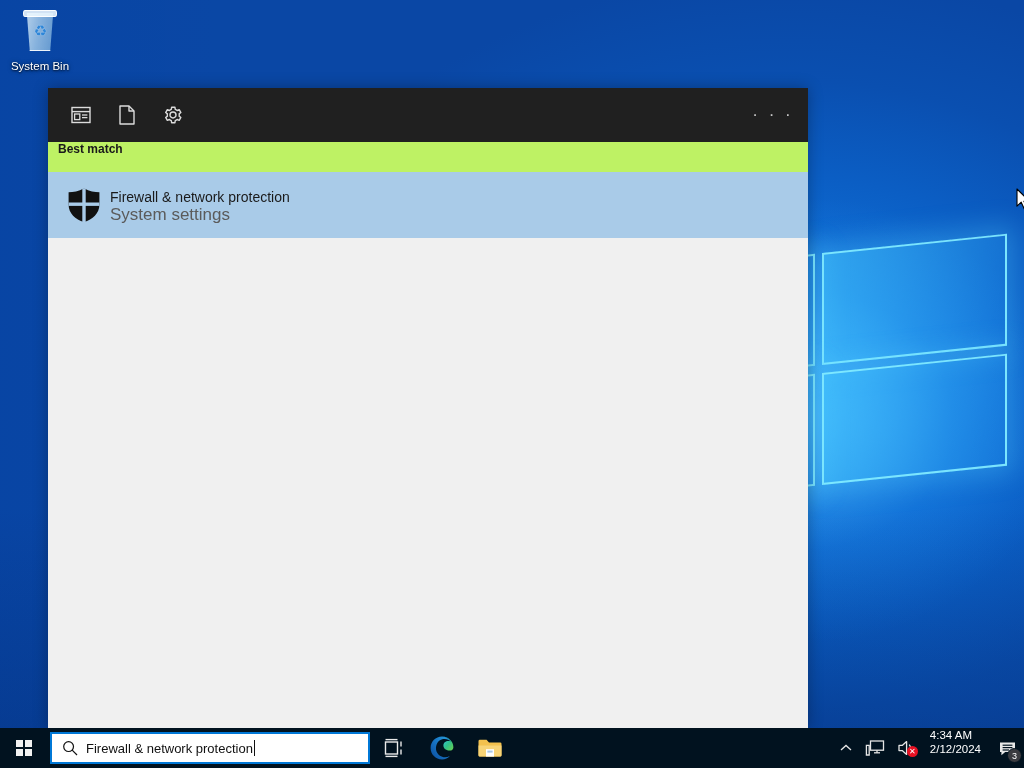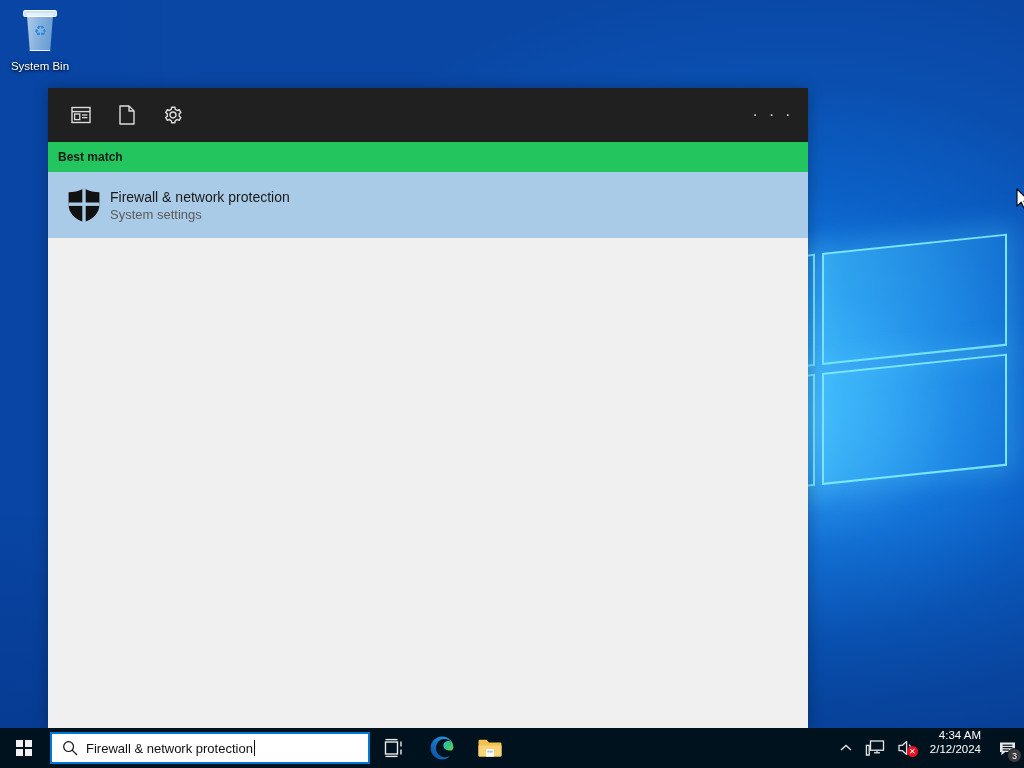--- a/index.html
+++ b/index.html
@@ -118,40 +118,40 @@
   .tb-dots {
     width: 46px; height: 46px;
     display: flex; align-items: center; justify-content: center;
     color: #c8c8c8; font-size: 17px; letter-spacing: 3px; line-height: 10px;
     cursor: default;
   }
 
   
   #best-match-header {
     flex: 0 0 30px;
-    display: flex; align-items: center;
+    display: flex; align-items: flex-start;
     padding-left: 10px;
-    background: #22c55e;
+    background: #bef264;
   }
   #best-match-header span {
     font-size: 12px; font-weight: bold; color: #1a1a1a;
   }
 
   
   #result-row {
     flex: 0 0 66px;
     background: #a9cbe8;
     display: flex; align-items: center;
     padding-left: 10px;
     cursor: default;
   }
   .result-icon { width: 52px; display: flex; align-items: center; justify-content: center; }
   .result-text { display: flex; flex-direction: column; justify-content: center; }
   .result-title { font-size: 14px; color: #1a1a1a; line-height: 18px; }
-  .result-sub   { font-size: 13px; color: #5b5b5b; line-height: 16px; margin-top: 1px; }
+  .result-sub   { font-size: 17px; color: #5b5b5b; line-height: 16px; margin-top: 1px; }
 
   #panel-body { flex: 1 1 auto; background: #f0f0f0; }
 
   
   #taskbar {
     position: absolute; left: 0; bottom: 0;
     width: 1024px; height: 40px;
     background: #01121f;
     display: flex; align-items: center;
   }
@@ -194,21 +194,21 @@
   #tray {
     margin-left: auto; height: 40px;
     display: flex; align-items: center;
   }
   .tray-item {
     height: 40px; display: flex; align-items: center; justify-content: center;
     padding: 0 6px; cursor: default;
   }
   #tray-clock {
     height: 28px; display: flex; flex-direction: column;
-    align-items: flex-end; justify-content: center;
+    align-items: flex-start; justify-content: center;
     padding: 0 9px 12px 7px; color: #fff; cursor: default;
   }
   #tray-clock div { font-size: 11.5px; line-height: 14px; }
   #tray-notify {
     height: 40px; width: 34px; position: relative;
     display: flex; align-items: center; justify-content: center; cursor: default;
   }
   #tray-notify .badge {
     position: absolute; right: 2px; bottom: 5px;
     width: 15px; height: 15px; border-radius: 50%;

